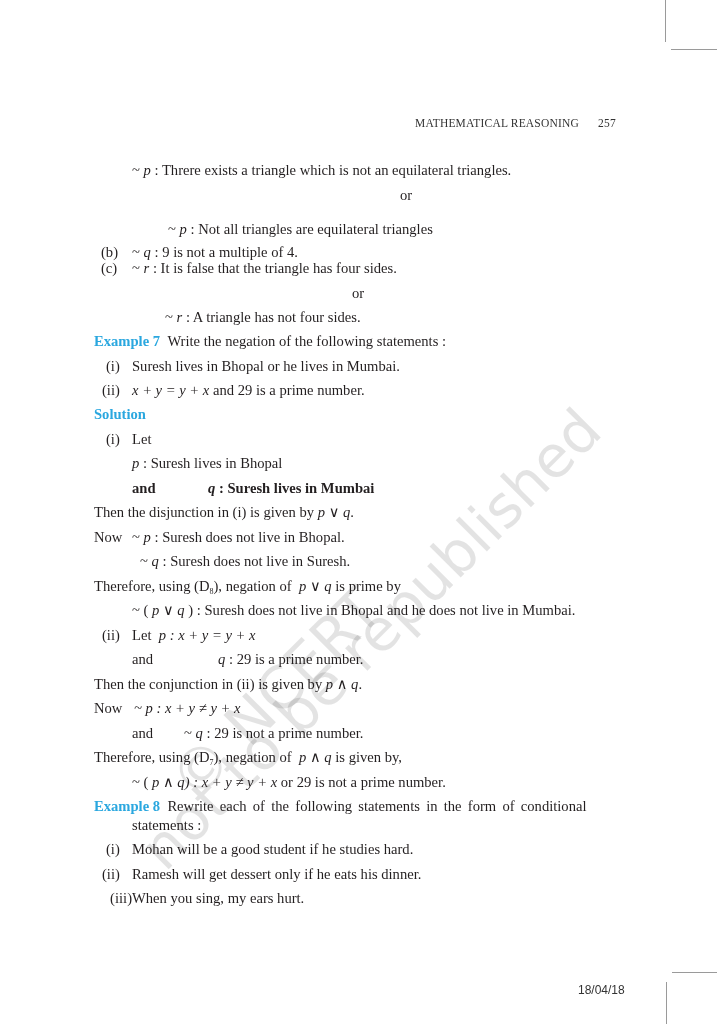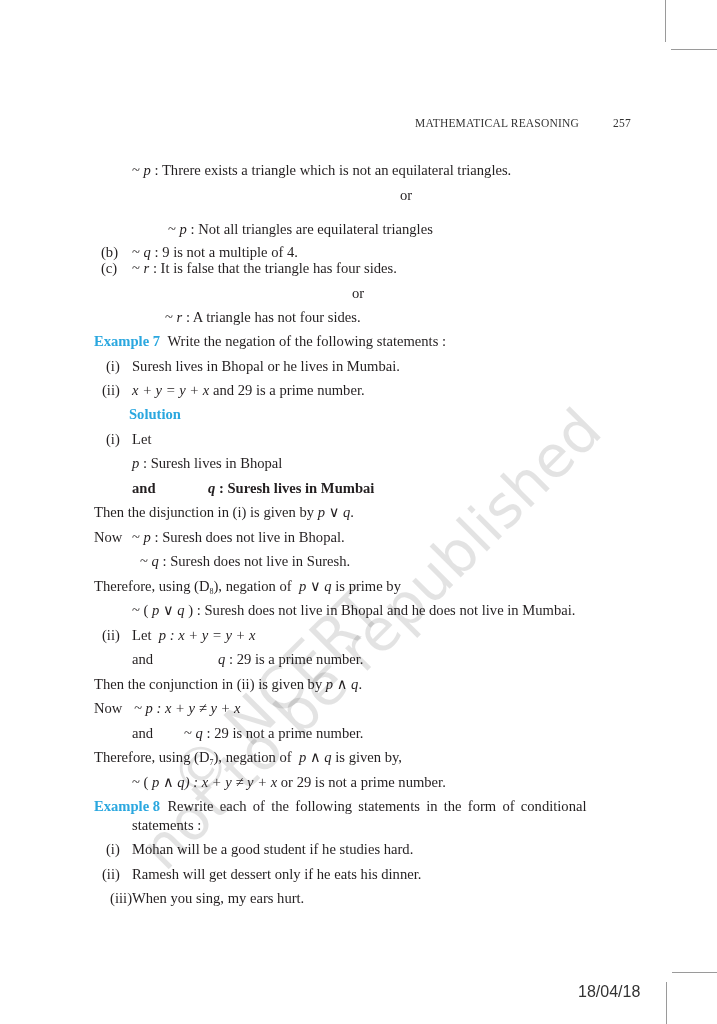--- a/index.html
+++ b/index.html
@@ -4,27 +4,27 @@
 <style>
   html, body { margin:0; padding:0; }
   body {
     width:717px; height:1024px; background:#ffffff; position:relative; overflow:hidden;
     font-family:"Liberation Serif", "DejaVu Serif", serif; color:#231f20;
   }
   .crop { position:absolute; background:#9a9a9a; }
   .header {
     position:absolute; left:415px; top:117px; font-size:11.5px; letter-spacing:0.2px; color:#333;
   }
-  .header .pg { margin-left:34px; }
+  .header .pg { margin-left:19px; }
   .line { position:absolute; font-size:14.6px; white-space:nowrap; line-height:18px; }
   .it { font-style:italic; }
   .blue { color:#2aa7df; font-weight:bold; }
   sub { font-size:8px; vertical-align:-3px; }
   .footer-date {
-    position:absolute; left:578px; top:983px; font-family:"Liberation Sans", sans-serif; font-size:16px; color:#333;
+    position:absolute; left:578px; top:983px; font-family:"Liberation Sans", sans-serif; font-size:12px; color:#333;
   }
   .wm {
     position:absolute; font-family:"DejaVu Sans", sans-serif; color:rgba(0,0,0,0.11);
     transform-origin:left bottom; transform:rotate(-45deg); white-space:nowrap; pointer-events:none;
   }
 </style>
 </head>
 <body>
 
 <div class="crop" style="left:665px;top:0;width:1px;height:42px;"></div>
@@ -59,21 +59,21 @@
 
 <div class="line" style="left:94px;top:332px;">
   <span class="blue">Example 7</span>&nbsp;&nbsp;<span>Write the negation of the following statements :</span>
 </div>
 <div class="line" style="left:106px;top:357px;">
   <span style="display:inline-block;width:26px;">(i)</span><span>Suresh lives in Bhopal or he lives in Mumbai.</span>
 </div>
 <div class="line" style="left:102px;top:381px;">
   <span style="display:inline-block;width:30px;">(ii)</span><span class="it">x + y = y + x</span><span> and 29 is a prime number.</span>
 </div>
-<div class="line" style="left:94px;top:405px;margin-left:35px;">
+<div class="line" style="left:94px;top:405px;">
   <span class="blue">Solution</span>
 </div>
 
 <div class="line" style="left:106px;top:430px;">
   <span style="display:inline-block;width:26px;">(i)</span><span>Let</span>
 </div>
 <div class="line" style="left:132px;top:454px;">
   <span class="it">p</span><span> : Suresh lives in Bhopal</span>
 </div>
 <div class="line" style="left:132px;top:479px;font-weight:bold;">

